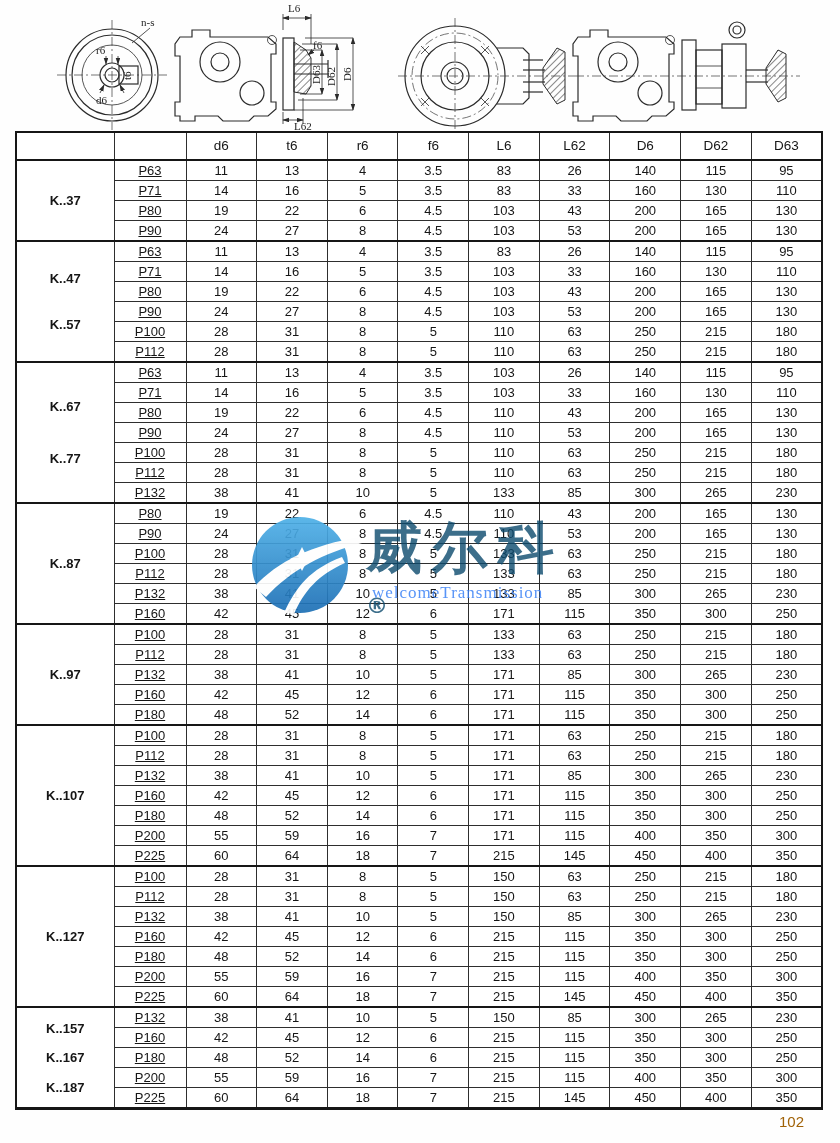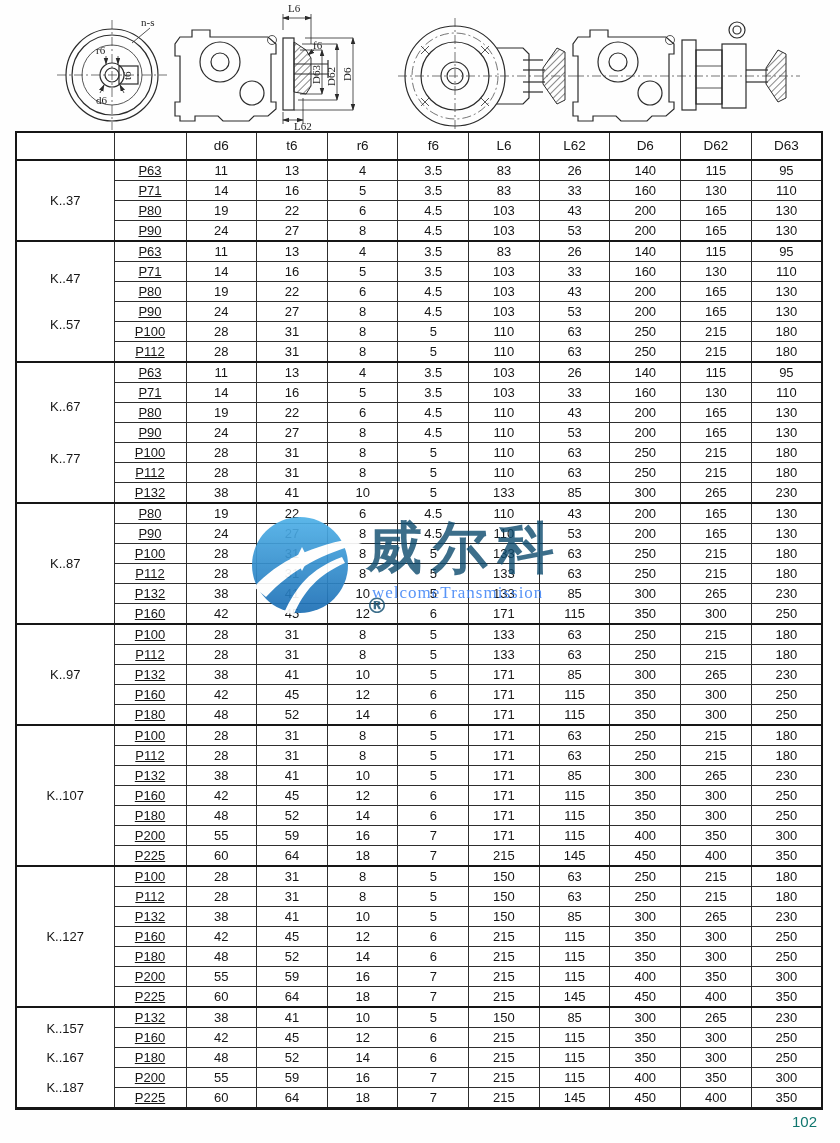--- a/index.html
+++ b/index.html
@@ -19,35 +19,35 @@
   #dim-table{position:absolute;top:131px;left:15px;width:808px;
              border-collapse:collapse;table-layout:fixed;background:#fff;}
   #dim-table th,#dim-table td{border:1px solid #2e2e2e;text-align:center;
              padding:0;height:19px;line-height:19px;font-size:13px;font-weight:normal;
              white-space:nowrap;overflow:hidden;}
   #dim-table{border:2.5px solid #161616;border-bottom:3px solid #161616;}
   #dim-table th{height:26px;line-height:26px;border-bottom:2.5px solid #161616;font-size:13.5px;}
   #dim-table tr.group-start td{border-top:2.3px solid #161616;}
   td.group-cell{position:relative;font-size:14.5px;}
   td.group-cell .glwrap{position:absolute;inset:0;display:flex;flex-direction:column;
-             justify-content:space-evenly;align-items:center;}
+             justify-content:space-evenly;align-items:center;font-weight:bold;}
   td.p-cell{font-size:13px;text-decoration:underline;}
 
   
   #watermark{position:absolute;top:503px;left:250px;width:330px;height:120px;
              pointer-events:none;z-index:5;}
   #wm-logo{position:absolute;left:0;top:10px;opacity:.92;}
   #wm-cn{position:absolute;left:116px;top:8px;font-size:56px;font-weight:bold;
          letter-spacing:10px;color:#0c4a6e;opacity:.8;font-family:"DejaVu Sans",sans-serif;}
   #wm-cn .reg{font-size:22px;letter-spacing:0;vertical-align:26px;}
   #wm-en{position:absolute;left:122px;top:80px;font-size:17px;color:#3b82f6;opacity:.85;
          letter-spacing:1px;font-family:"Liberation Serif",serif;}
 
   
-  #page-number{position:absolute;top:1113px;right:23px;font-size:15px;color:#0f766e;}
+  #page-number{position:absolute;top:1113px;right:36px;font-size:15px;color:#a16207;}
 </style>
 </head>
 <body>
 
 <div id="page">
 
   <svg id="drawings" width="840" height="131" viewBox="0 0 840 131">
     <defs>
       <pattern id="hatch" width="5" height="5" patternTransform="rotate(45)" patternUnits="userSpaceOnUse">
         <line x1="0" y1="0" x2="0" y2="5" stroke="#555" stroke-width="1.4"></line>

